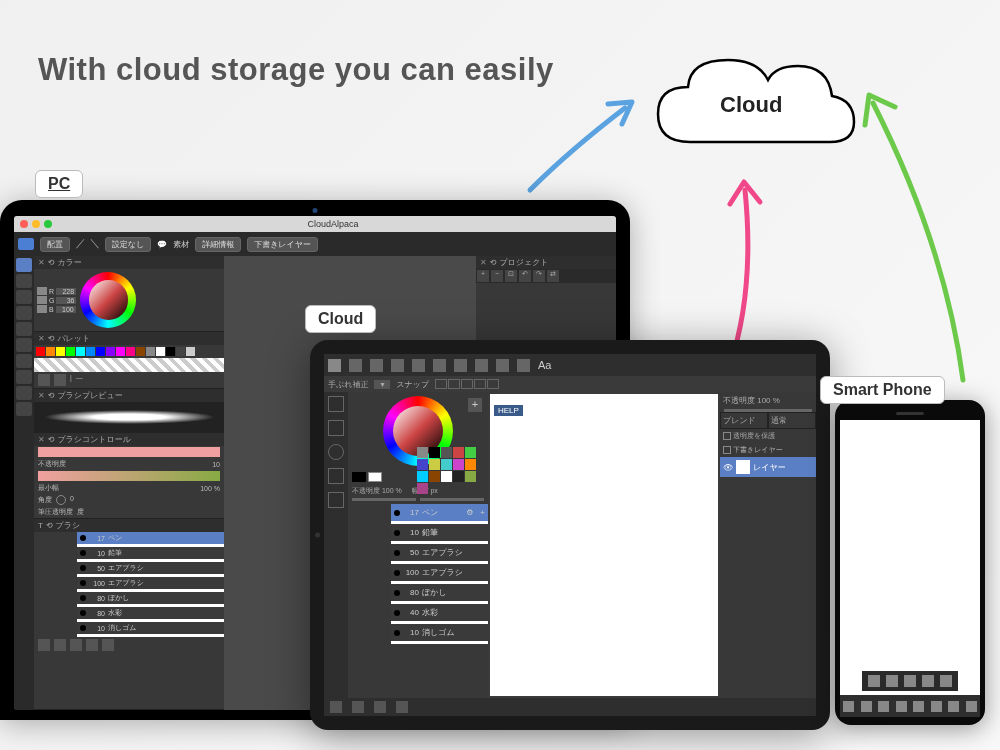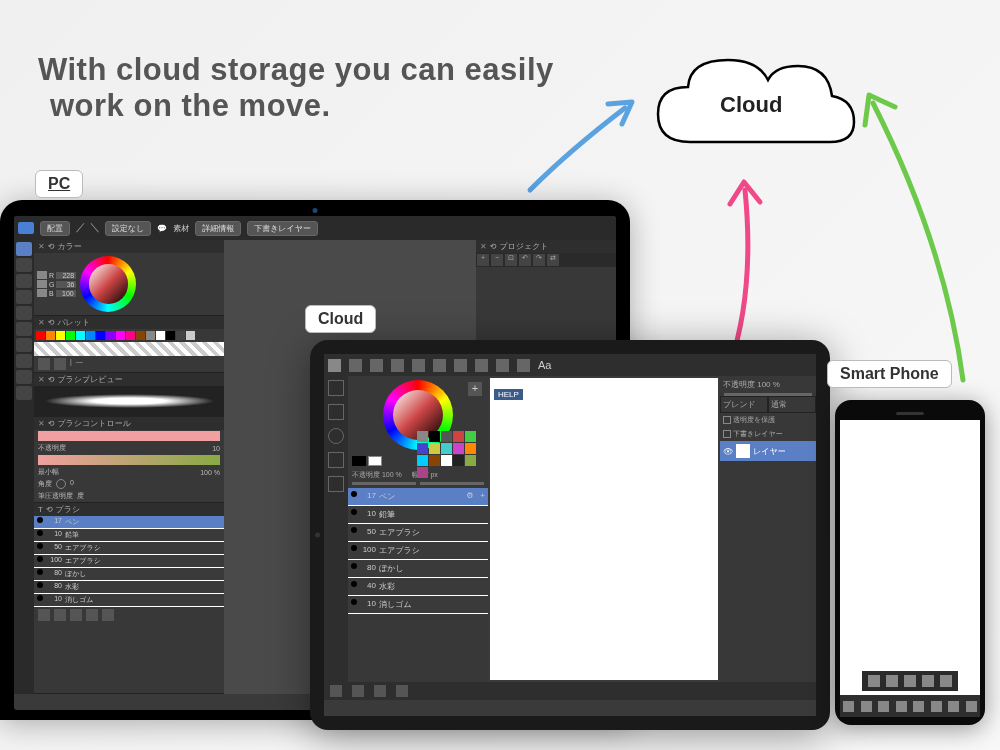--- a/index.html
+++ b/index.html
@@ -9,21 +9,21 @@
     .cloud-label { position:absolute; top:92px; left:720px; font-size:22px; font-weight:700; color:#222; z-index:10; }
     .cloud-shape { position:absolute; top:42px; left:640px; width:225px; height:130px; z-index:5; }
     .arrow { position:absolute; z-index:7; }
     .arrow-blue { top:90px; left:520px; width:130px; height:110px; }
     .arrow-pink { top:170px; left:700px; width:80px; height:200px; }
     .arrow-green { top:85px; left:855px; width:120px; height:300px; }
 
     .badge { position:absolute; background:#fff; border:1px solid #bbb; border-radius:6px; padding:4px 12px; font-size:16px; font-weight:600; color:#333; z-index:20; }
     .badge-pc { top:170px; left:35px;text-decoration:underline; }
     .badge-tablet { top:305px; left:305px; }
-    .badge-phone { top:360px; left:820px;margin-left:7px; }
+    .badge-phone { top:376px; left:820px; }
 
     
     .laptop { position:absolute; top:200px; left:0; width:630px; z-index:10; }
     .laptop-screen-frame { background:#000; border-radius:22px 22px 0 0; padding:16px 14px 10px; height:520px; box-shadow:0 4px 30px rgba(0,0,0,0.3); }
     .laptop-camera { position:absolute; top:8px; left:50%; transform:translateX(-50%); width:5px; height:5px; border-radius:50%; background:#247; }
     .laptop-screen { width:100%; height:100%; background:#3a3a3a; border-radius:3px; overflow:hidden; position:relative; }
     .mac-titlebar { height:16px; background:#d8d8d8; display:flex; align-items:center; padding:0 6px; gap:4px; }
     .mac-dot { width:8px; height:8px; border-radius:50%; }
     .red{background:#ff5f56}.yellow{background:#ffbd2e}.green{background:#27c93f}
     .mac-title { flex:1; text-align:center; font-size:9px; color:#333; }
@@ -44,21 +44,21 @@
     .palette-row { display:flex; gap:1px; padding:2px; flex-wrap:wrap; }
     .swatch { width:9px; height:9px; }
     .checker { width:100%; height:14px; background:repeating-linear-gradient(45deg,#ccc 0 4px,#fff 4px 8px); }
     .brush-preview { height:30px; background:#222; display:flex; align-items:center; justify-content:center; }
     .brush-stroke { width:90%; height:14px; background:radial-gradient(ellipse,#fff 30%,transparent 70%); }
     .slider-row { display:flex; align-items:center; font-size:7px; color:#bbb; padding:1px 4px; gap:3px; }
     .pinkbar { background:#f0a0a0; height:10px; margin:1px 4px; }
     .pinkbar2 { background:linear-gradient(to right,#f0a0a0,#8a4); }
     .angle-row { font-size:7px; color:#bbb; padding:1px 4px; display:flex; gap:4px; }
     .brush-list { }
-    .brush-item { display:flex; align-items:flex-start; font-size:7px; color:#ccc; padding:1px 3px; gap:3px; background:#3a3a3a; border-bottom:1px solid #ffffff; }
+    .brush-item { display:flex; align-items:center; font-size:7px; color:#ccc; padding:1px 3px; gap:3px; background:#3a3a3a; border-bottom:3px solid #ffffff;margin-left:43px; }
     .brush-item.sel { background:#5a7fc4; }
     .bi-num { width:16px; text-align:right; }
     .bi-dot { width:6px; height:6px; border-radius:50%; background:#000; }
     .tool-col { width:20px; background:#2a2a2a; display:flex; flex-direction:column; gap:2px; padding:2px; }
     .tool { width:16px; height:14px; background:#444; border-radius:2px; }
     .tool.sel { background:#5a7fc4; }
     .canvas-mid { flex:1; background:#4a4a4a; }
     .right-panels { width:140px; background:#383838; }
     .nav-mini { background:#2a2a2a; height:14px; display:flex; gap:2px; padding:1px; }
     .nav-btn { width:12px; height:12px; background:#444; font-size:7px; color:#aaa; text-align:center; }
@@ -104,21 +104,20 @@
     .phone-floatbar { position:absolute; bottom:26px; left:50%; transform:translateX(-50%); background:#2a2a2a; display:flex; gap:6px; padding:4px 6px; }
     .phone-floatbar div { width:12px; height:12px; background:#888; }
     .phone-toolbar { position:absolute; bottom:0; left:0; right:0; height:22px; background:#2e2e2e; display:flex; align-items:center; justify-content:space-around; }
     .phone-toolbar div { width:11px; height:11px; background:#888; }
   </style>
 </head>
 <body>
 
 <div class="heading">
   <span>With cloud storage you can easily</span>
-  <span style="padding-left:12px">work on the move.</span>
 </div>
 
 <svg class="cloud-shape" viewBox="0 0 225 130">
   <path d="M 50 100 Q 18 100 18 72 Q 18 45 48 45 Q 50 18 88 18 Q 118 18 128 38 Q 135 24 158 24 Q 188 24 192 54 Q 214 58 214 80 Q 214 100 190 100 Z" fill="#fff" stroke="#000" stroke-width="2.5"></path>
 </svg>
 <div class="cloud-label">Cloud</div>
 
 <svg class="arrow arrow-blue" viewBox="0 0 130 110">
   <path d="M 10 100 Q 50 60 105 18" fill="none" stroke="#5ba3e0" stroke-width="5" stroke-linecap="round"></path>
   <path d="M 88 14 L 112 12 L 102 34" fill="none" stroke="#5ba3e0" stroke-width="5" stroke-linecap="round" stroke-linejoin="round"></path>
@@ -133,20 +132,26 @@
 </svg>
 
 <div class="badge badge-pc">PC</div>
 <div class="badge badge-tablet">Cloud</div>
 <div class="badge badge-phone">Smart Phone</div>
 
 <div class="laptop">
   <div class="laptop-camera"></div>
   <div class="laptop-screen-frame">
     <div class="laptop-screen">
+      <div class="mac-titlebar">
+        <div class="mac-dot red"></div>
+        <div class="mac-dot yellow"></div>
+        <div class="mac-dot green"></div>
+        <div class="mac-title">CloudAlpaca</div>
+      </div>
       <div class="toolbar-dark">
         <span class="bluebtn"></span>
         <span class="tb-btn">配置</span>
         <span style="color:#aaa;font-size:12px">⟋</span>
         <span style="color:#aaa;font-size:12px">⟍</span>
         <span class="tb-btn">設定なし</span>
         <span style="color:#aaa">💬</span>
         <span>素材</span>
         <span class="tb-btn">詳細情報</span>
         <span class="tb-btn">下書きレイヤー</span>
@@ -343,20 +348,32 @@
       <div class="tab-tool-icon"></div>
       <div class="tab-tool-icon"></div>
       <div class="tab-tool-icon"></div>
       <div class="tab-tool-icon"></div>
       <div class="tab-tool-icon"></div>
       <div class="tab-tool-icon"></div>
       <div class="tab-tool-icon"></div>
       <div class="tab-tool-icon"></div>
       <div class="tab-tool-icon"></div>
       <div class="tab-tool-icon txt">Aa</div>
+    </div>
+    <div class="tab-sub">
+      <span>手ぶれ補正</span>
+      <span style="background:#555;padding:0 6px">▾</span>
+      <span>スナップ</span>
+      <div style="display:flex;gap:1px">
+          <div style="width:12px;height:10px;border:1px solid #666"></div>
+          <div style="width:12px;height:10px;border:1px solid #666"></div>
+          <div style="width:12px;height:10px;border:1px solid #666"></div>
+          <div style="width:12px;height:10px;border:1px solid #666"></div>
+          <div style="width:12px;height:10px;border:1px solid #666"></div>
+        </div>
     </div>
     <div class="tab-body">
       <div class="tab-left-tools">
         <div class="tlt"></div>
         <div class="tlt"></div>
         <div class="tlt" style="border-radius:50%"></div>
         <div class="tlt"></div>
         <div class="tlt"></div>
       </div>
       <div class="tab-panels">

